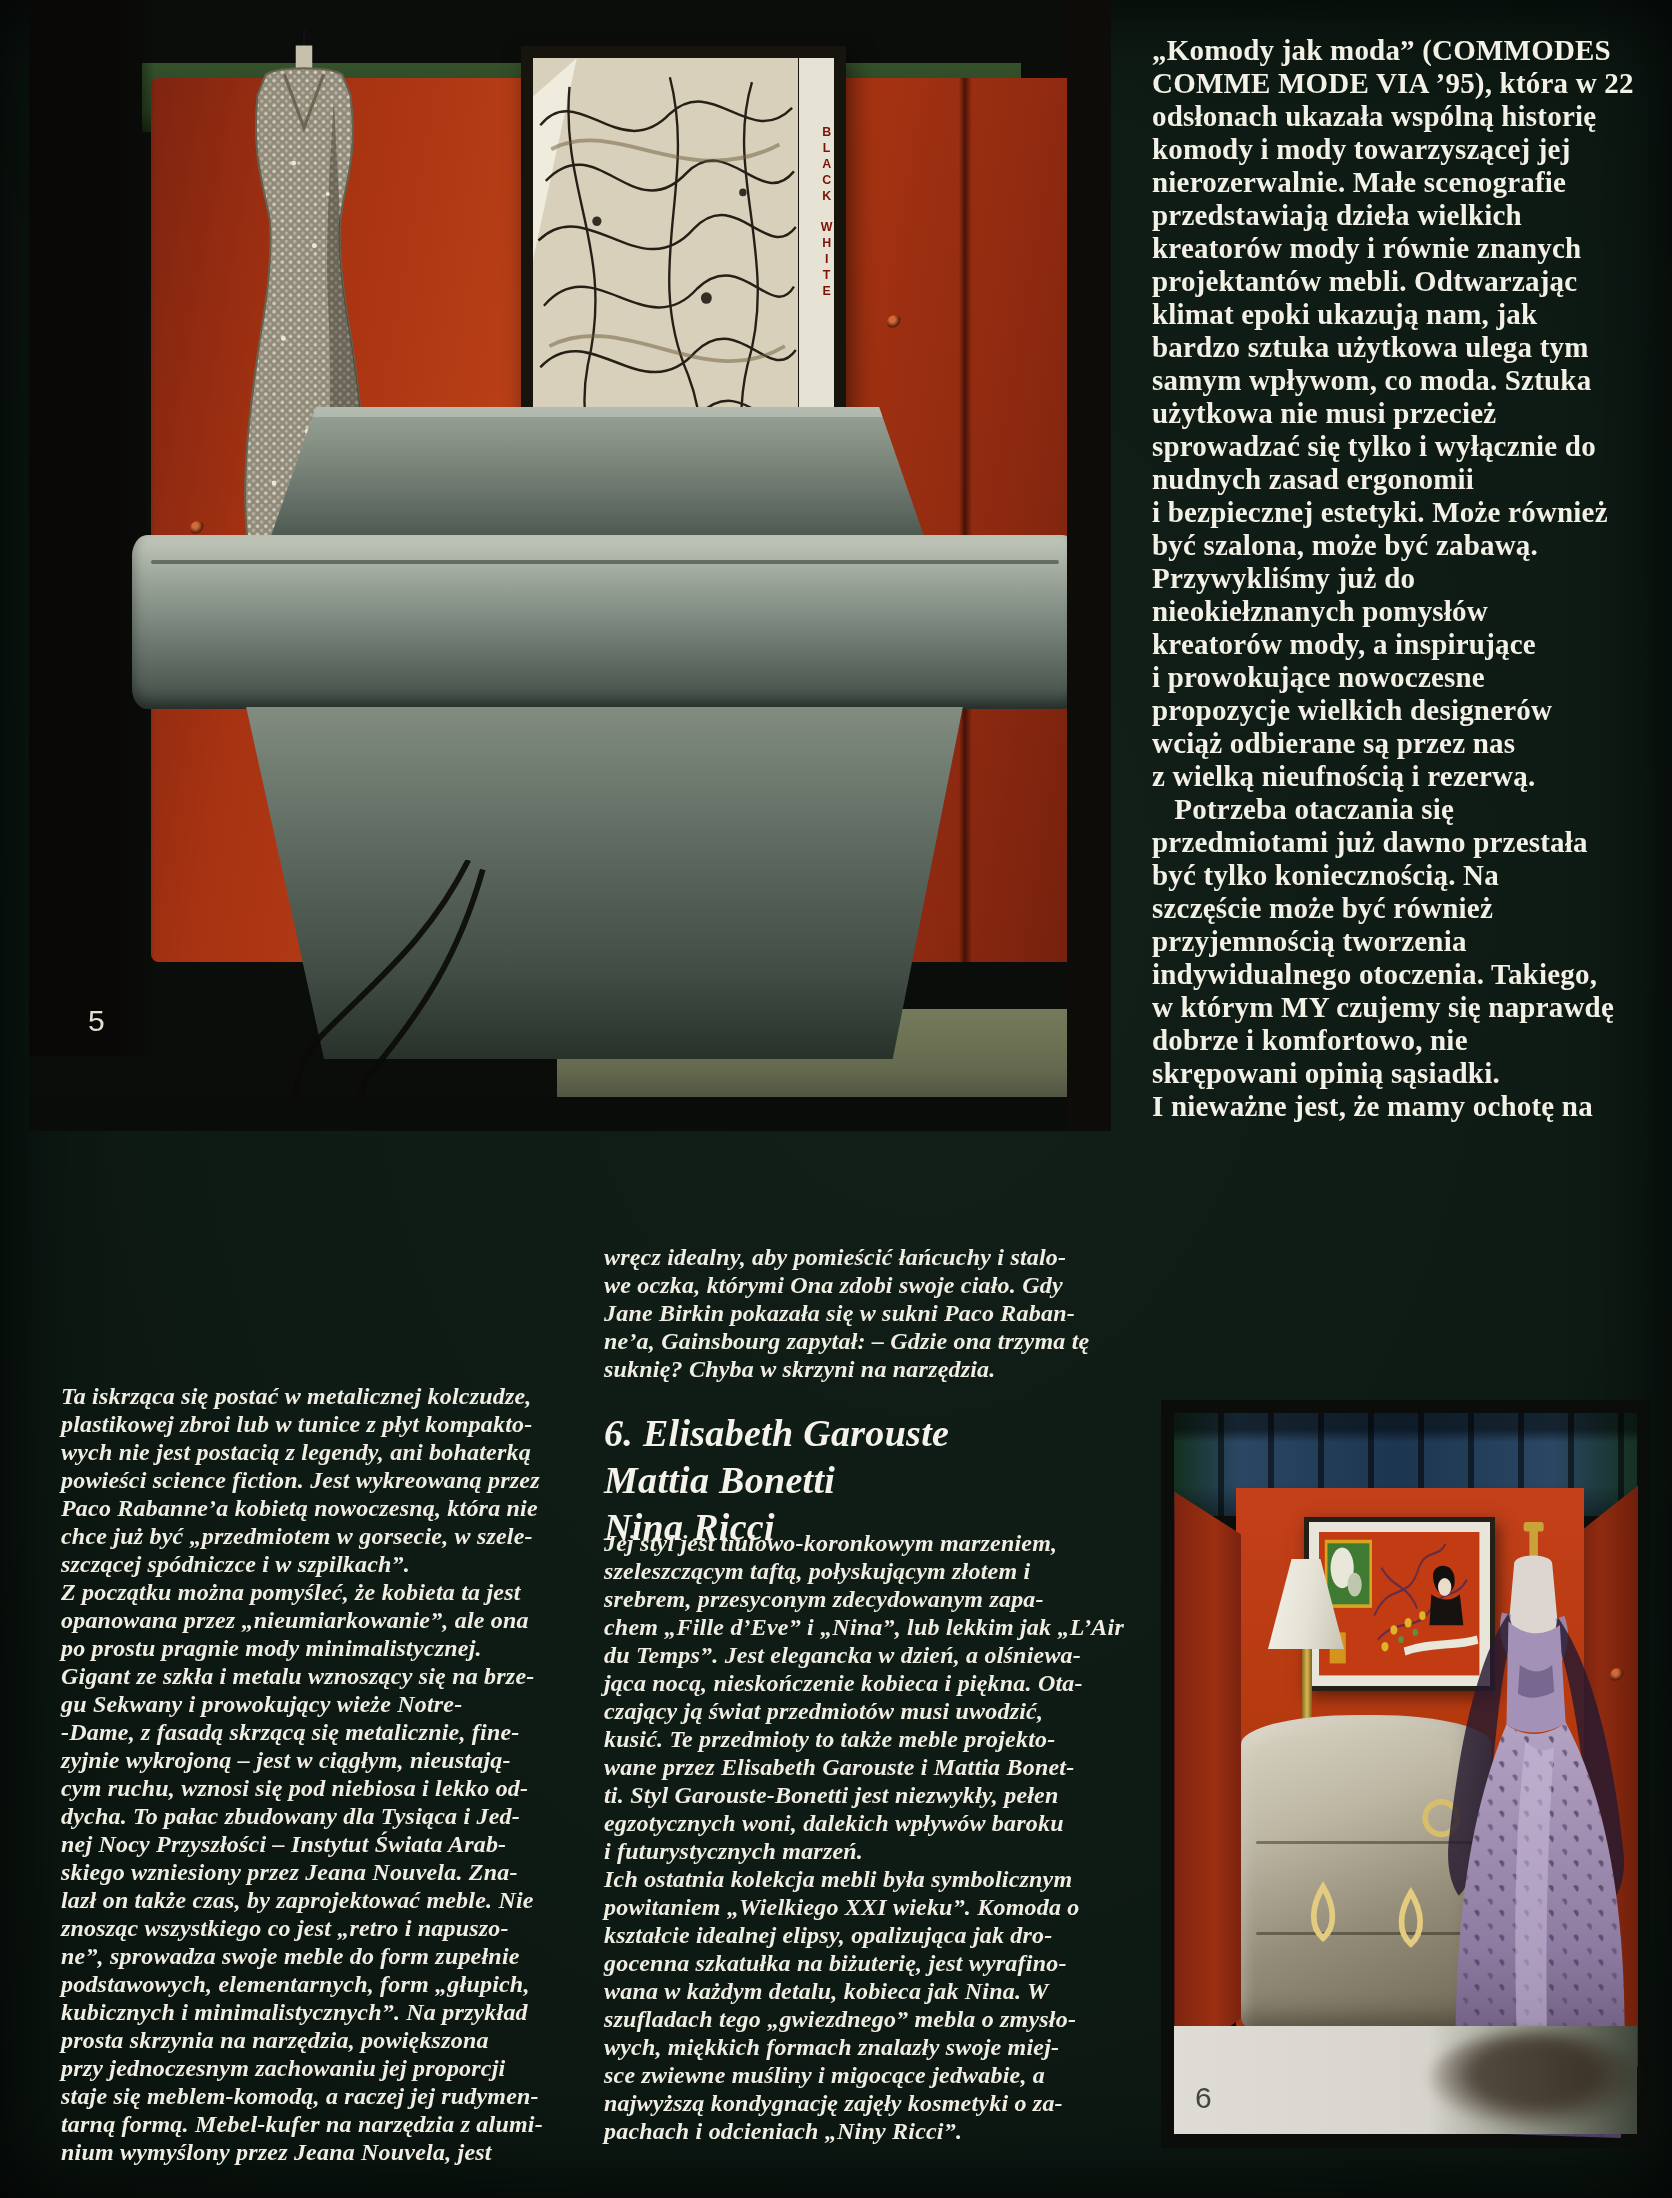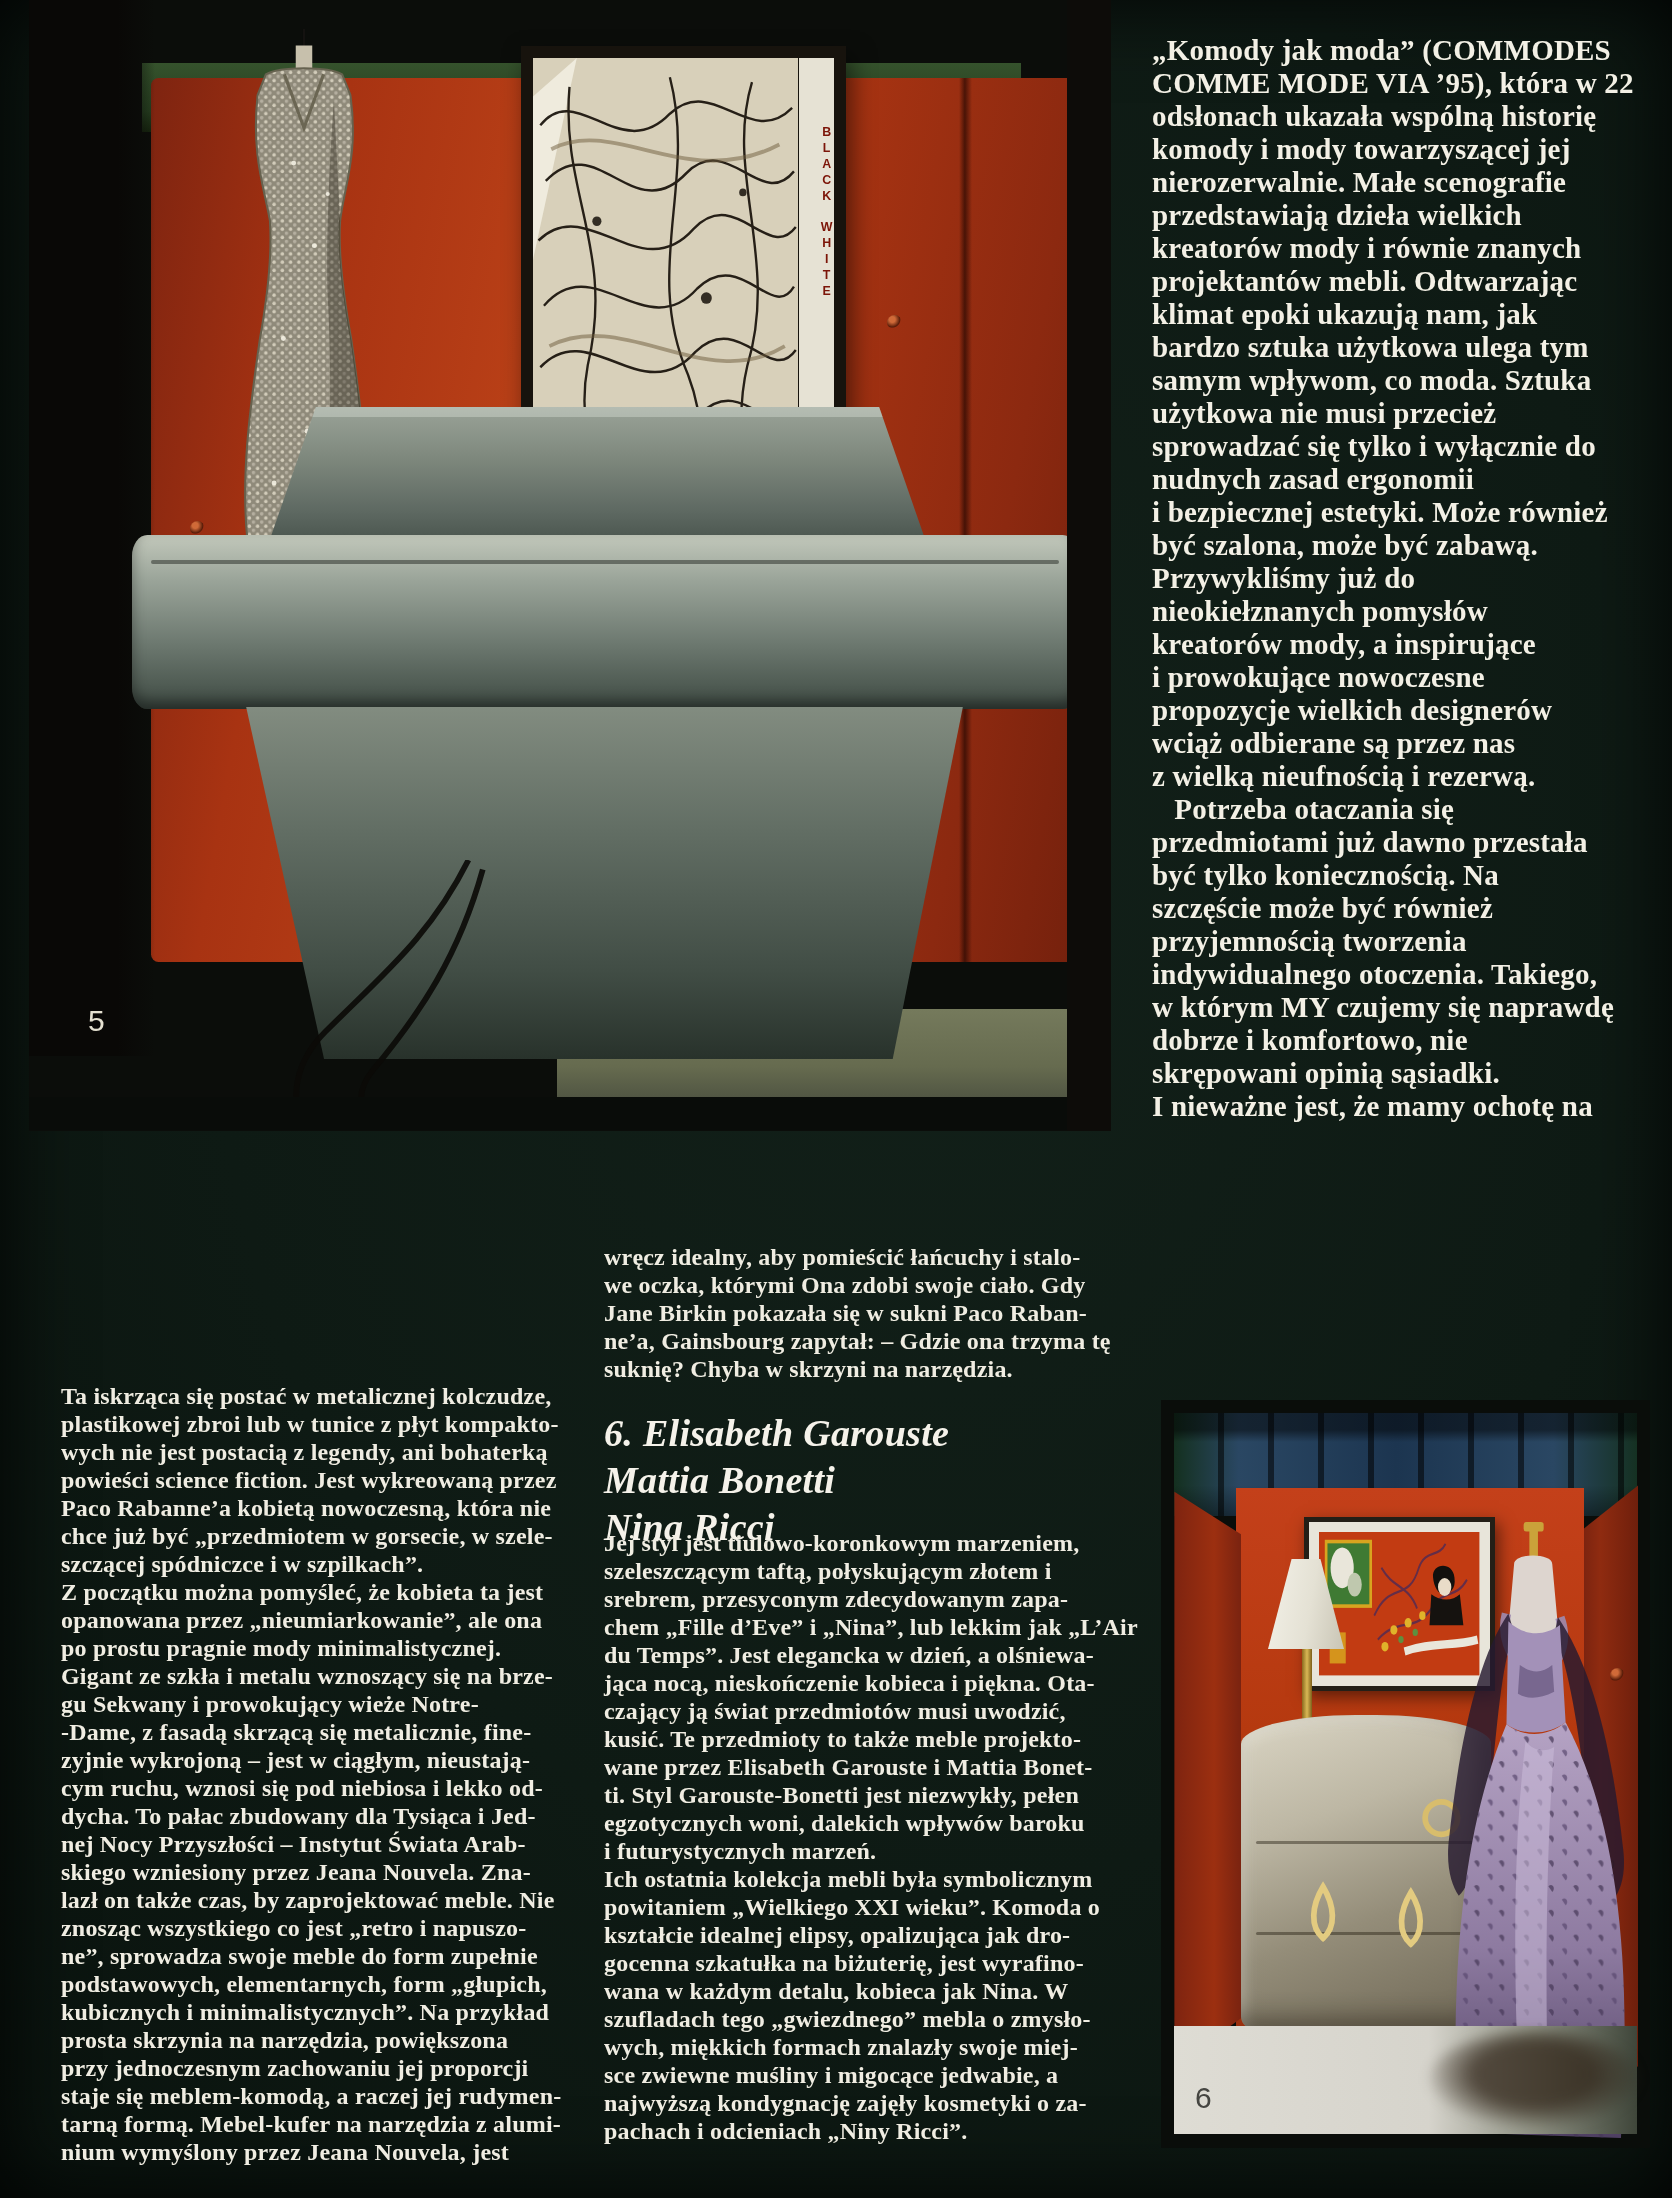--- a/index.html
+++ b/index.html
@@ -15,21 +15,21 @@
     color:#f3f0e5;font-weight:bold;font-size:29px;line-height:33px;
     white-space:pre-line;letter-spacing:0.2px;
   }
   .h-italic{
     position:absolute;color:#f5f2ea;font-weight:bold;font-style:italic;
     font-size:38px;line-height:47px;white-space:pre-line;letter-spacing:0.3px;
   }
   .head5{left:61px;top:1235px;width:535px;}
   .head6{left:604px;top:1410px;width:535px;}
   .body-italic{
-    position:absolute;color:#f0ede2;font-weight:bold;
+    position:absolute;color:#f0ede2;font-weight:bold;font-style:italic;
     font-size:24px;line-height:28px;white-space:pre-line;letter-spacing:0.2px;
   }
   .body5{left:61px;top:1382px;width:535px;}
   .cont5{left:604px;top:1243px;width:543px;}
   .body6{left:604px;top:1529px;width:543px;}
 
   
   .photo5{position:absolute;left:29px;top:0;width:1082px;height:1131px;background:#0b0d0a;}
   .p5-green{position:absolute;left:113px;top:63px;width:879px;height:69px;
     background:linear-gradient(180deg,#35522c,#263f20 70%,#16250f);}

